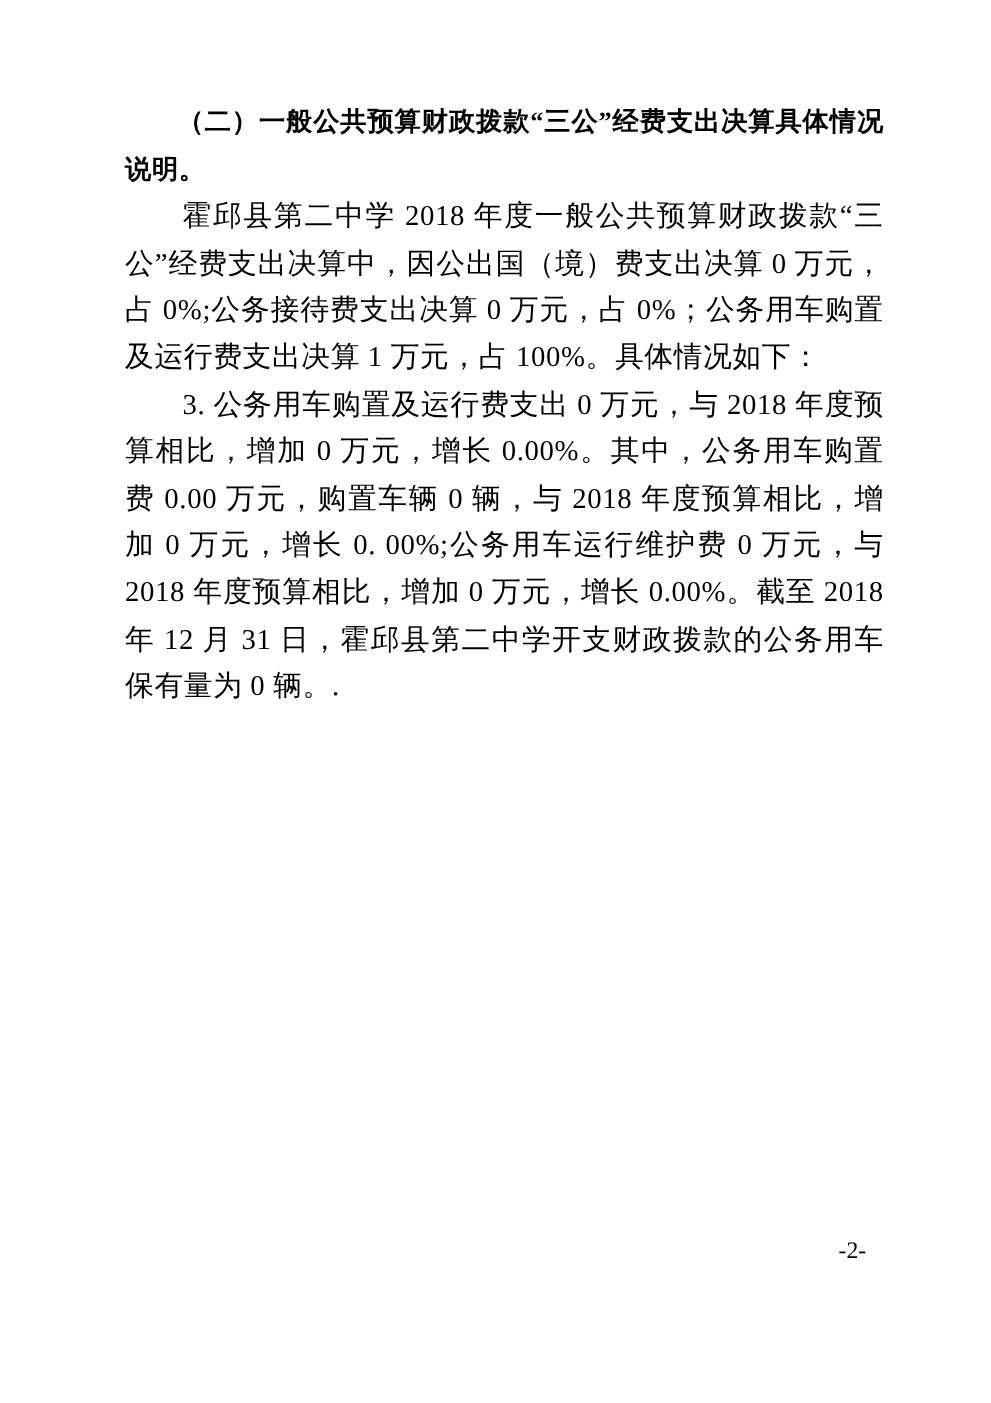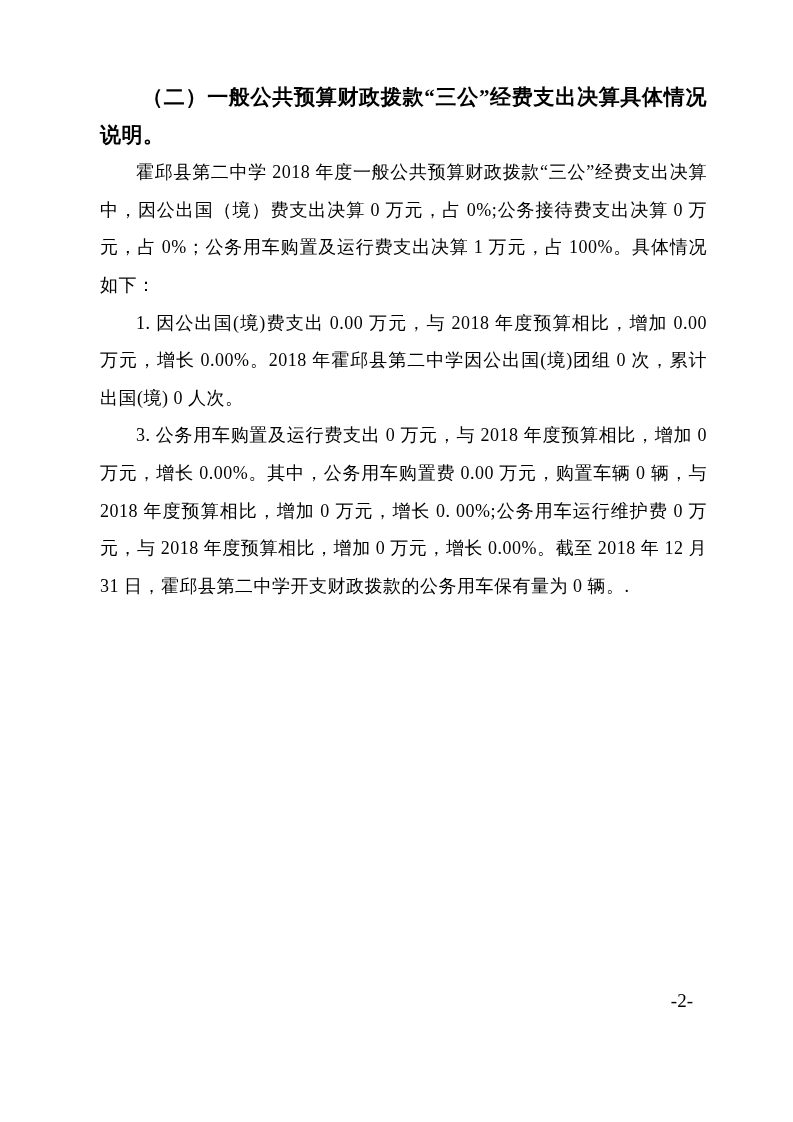--- a/index.html
+++ b/index.html
@@ -31,21 +31,21 @@
   .doc-heading {
     font-size: 21px;
     line-height: 37.6px;
     font-weight: bold;
     text-align: justify;
     text-indent: 2em;
     margin: 0;
     letter-spacing: 0.5px;
   }
   .doc-para {
-    font-size: 18px;
+    font-size: 23px;
     line-height: 37.6px;
     text-align: justify;
     text-indent: 2em;
     margin: 0;
     letter-spacing: 0.5px;
   }
   .page-number {
     position: absolute;
     top: 990px;
     right: 100px;
@@ -54,17 +54,16 @@
     color: #000000;
   }
 </style>
 </head>
 <body>
 
 <div class="page">
   <div class="content">
     <p class="doc-heading">（二）一般公共预算财政拨款“三公”经费支出决算具体情况说明。</p>
     <p class="doc-para">霍邱县第二中学 2018 年度一般公共预算财政拨款“三公”经费支出决算中，因公出国（境）费支出决算 0 万元，占 0%;公务接待费支出决算 0 万元，占 0%；公务用车购置及运行费支出决算 1 万元，占 100%。具体情况如下：</p>
-    <p class="doc-para">1. 因公出国(境)费支出 0.00 万元，与 2018 年度预算相比，增加 0.00 万元，增长 0.00%。2018  年霍邱县第二中学因公出国(境)团组 0 次，累计出国(境) 0 人次。</p>
     <p class="doc-para">3. 公务用车购置及运行费支出 0 万元，与 2018 年度预算相比，增加 0 万元，增长 0.00%。其中，公务用车购置费 0.00 万元，购置车辆 0 辆，与 2018 年度预算相比，增加 0 万元，增长 0. 00%;公务用车运行维护费 0 万元，与 2018 年度预算相比，增加 0 万元，增长 0.00%。截至 2018 年 12 月 31 日，霍邱县第二中学开支财政拨款的公务用车保有量为 0 辆。.</p>
   </div>
   <div class="page-number">-2-</div>
 </div>
 
 </body></html>

